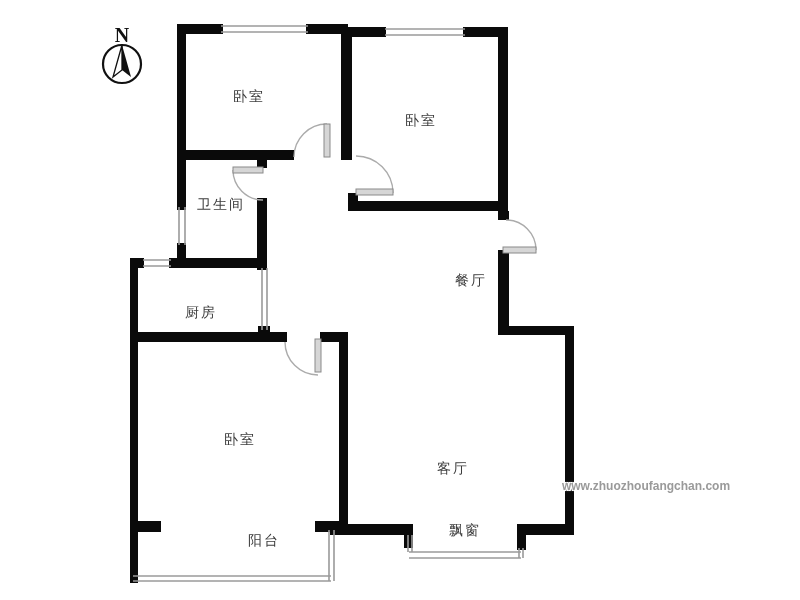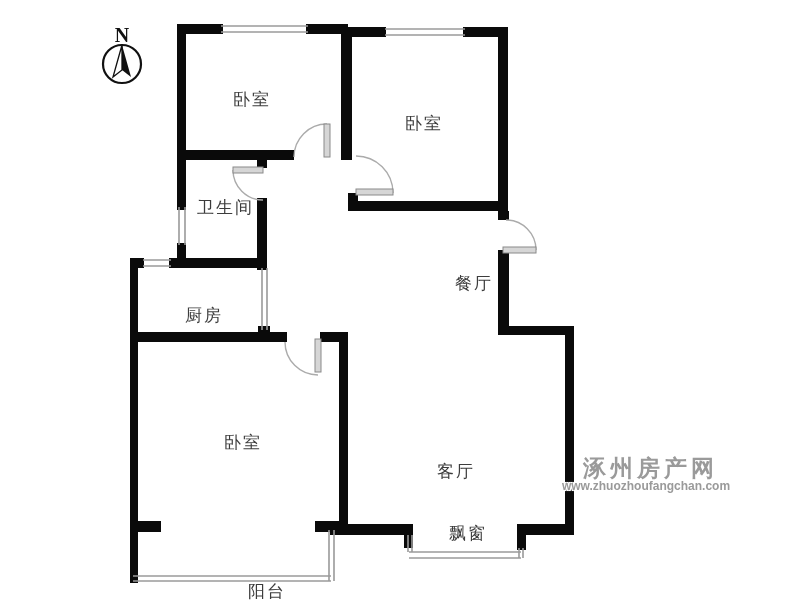--- a/index.html
+++ b/index.html
@@ -1,19 +1,19 @@
 <!DOCTYPE html>
 <html><head>
 <meta charset="utf-8">
 <style>
   html,body{margin:0;padding:0;background:#ffffff;}
   #canvas{position:relative;width:800px;height:600px;background:#ffffff;overflow:hidden;
           font-family:"Liberation Sans","DejaVu Sans",sans-serif;}
   #plan-svg{position:absolute;left:0;top:0;}
-  .room-label{position:absolute;font-size:17px;color:#3c3c3c;letter-spacing:2px;white-space:nowrap;font-family:Liberation Serif, serif;}
+  .room-label{position:absolute;font-size:14px;color:#3c3c3c;letter-spacing:2px;white-space:nowrap;font-family:Liberation Serif, serif;}
   .wm{position:absolute;text-align:center;font-weight:bold;color:#9a9a9a;white-space:nowrap;
       text-shadow:-1px -1px 0 #fff,1px -1px 0 #fff,-1px 1px 0 #fff,1px 1px 0 #fff,0 0 3px #fff;}
   .wm-name{left:548px;top:453px;width:205px;font-size:23px;letter-spacing:4px;
            font-family:"Liberation Sans","DejaVu Sans",sans-serif;}
   .wm-url{left:512px;top:479px;width:268px;font-size:12px;letter-spacing:0px;}
 </style>
 </head>
 <body>
 
 <div id="canvas">
@@ -92,19 +92,18 @@
     </g>
   </svg>
 
   <div class="room-label" style="left:233px;top:88px;">卧室</div>
   <div class="room-label" style="left:405px;top:112px;">卧室</div>
   <div class="room-label" style="left:197px;top:196px;">卫生间</div>
   <div class="room-label" style="left:185px;top:304px;">厨房</div>
   <div class="room-label" style="left:455px;top:272px;">餐厅</div>
   <div class="room-label" style="left:224px;top:431px;">卧室</div>
   <div class="room-label" style="left:437px;top:460px;">客厅</div>
-  <div class="room-label" style="left:209px;top:580px;padding-left:39px;">阳台</div>
+  <div class="room-label" style="left:209px;top:532px;padding-left:39px;">阳台</div>
   <div class="room-label" style="left:449px;top:522px;">飘窗</div>
 
-  <div class="wm wm-name">涿州房产网</div>
   <div class="wm wm-url">www.zhuozhoufangchan.com</div>
 
 </div>
 
 </body></html>

